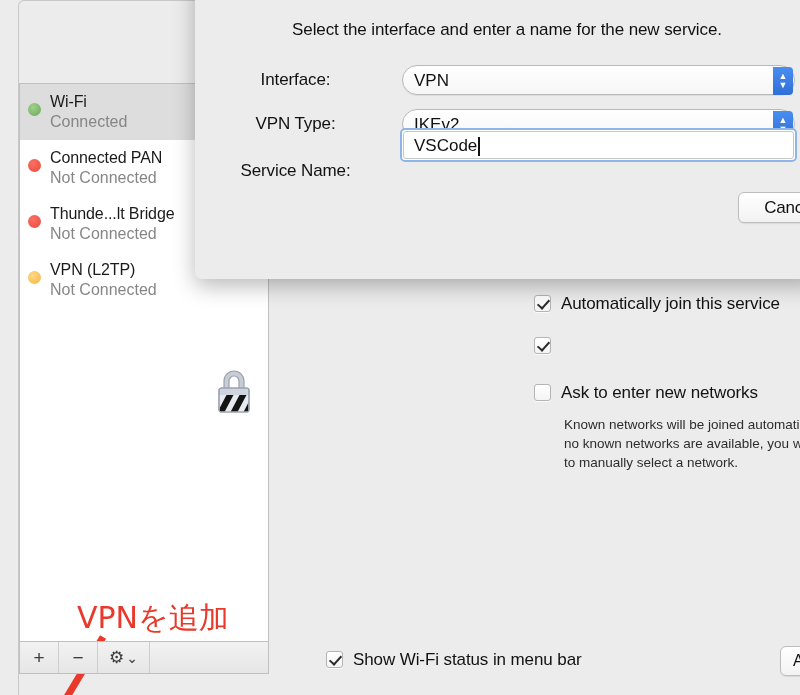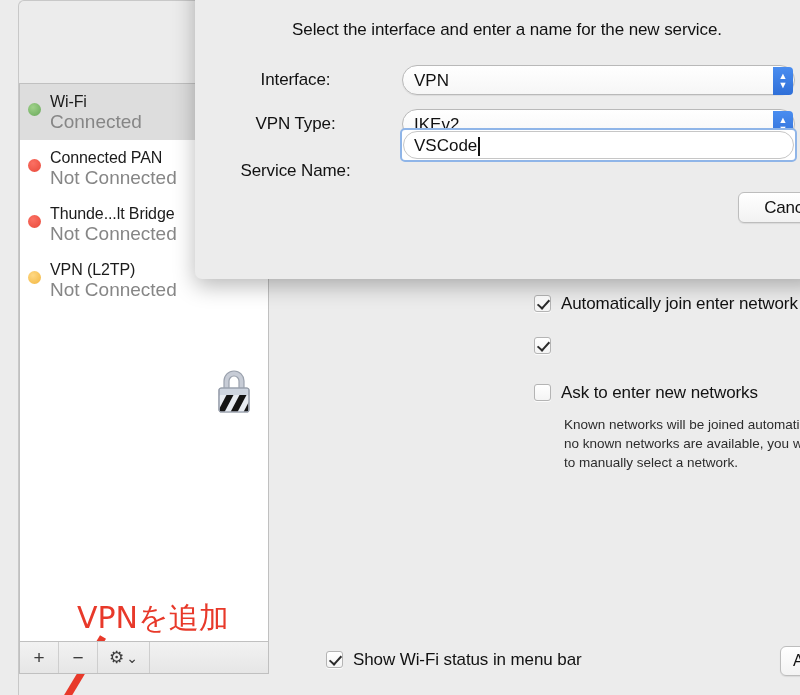--- a/index.html
+++ b/index.html
@@ -76,21 +76,21 @@
   .dot-amber  { background: radial-gradient(circle at 38% 33%, #ffd884, #f2b63f); }
 
   .service-name {
     font-size: 16px;
     color: #1b1b1b;
     line-height: 20px;
     white-space: nowrap;
     letter-spacing: -0.1px;
   }
   .service-status {
-    font-size: 19px;
+    font-size: 16px;
     color: #868686;
     line-height: 18px;
     margin-top: 1px;
     white-space: nowrap;
   }
 
   
   #vpn-lock {
     position: absolute;
     right: 14px;
@@ -305,21 +305,21 @@
     width: 397px;
     height: 34px;
     border: 2px solid #8fb5e8;
     border-radius: 5px;
     background: #fff;
   }
   #name-field-inner {
     position: absolute;
     left: 1px; top: 1px; right: 1px; bottom: 1px;
     border: 1px solid #c6c6c6;
-    border-radius: 14px;
+    border-radius: 3px;
     background: #fff;
     padding-left: 48px;
   }
   #name-value {
     position: absolute;
     left: 10px;
     top: 0;
     line-height: 28px;
     font-size: 17px;
     color: #111;
@@ -420,21 +420,21 @@
         </div>
         <div class="tool-spacer"></div>
       </div>
 
     </div>
 
     <div id="detail-panel">
 
       <div class="chk-row" style="left:243px; top:292px;">
         <span class="chkbox checked"></span>
-        <span class="chk-label">Automatically join enter network</span>
+        <span class="chk-label">Automatically join this service</span>
       </div>
 
       <div class="chk-row" style="left:243px; top:334px;">
         <span class="chkbox checked"></span>
       </div>
 
       <div class="chk-row" style="left:243px; top:381px;">
         <span class="chkbox"></span>
         <span class="chk-label">Ask to enter new networks</span>
       </div>

